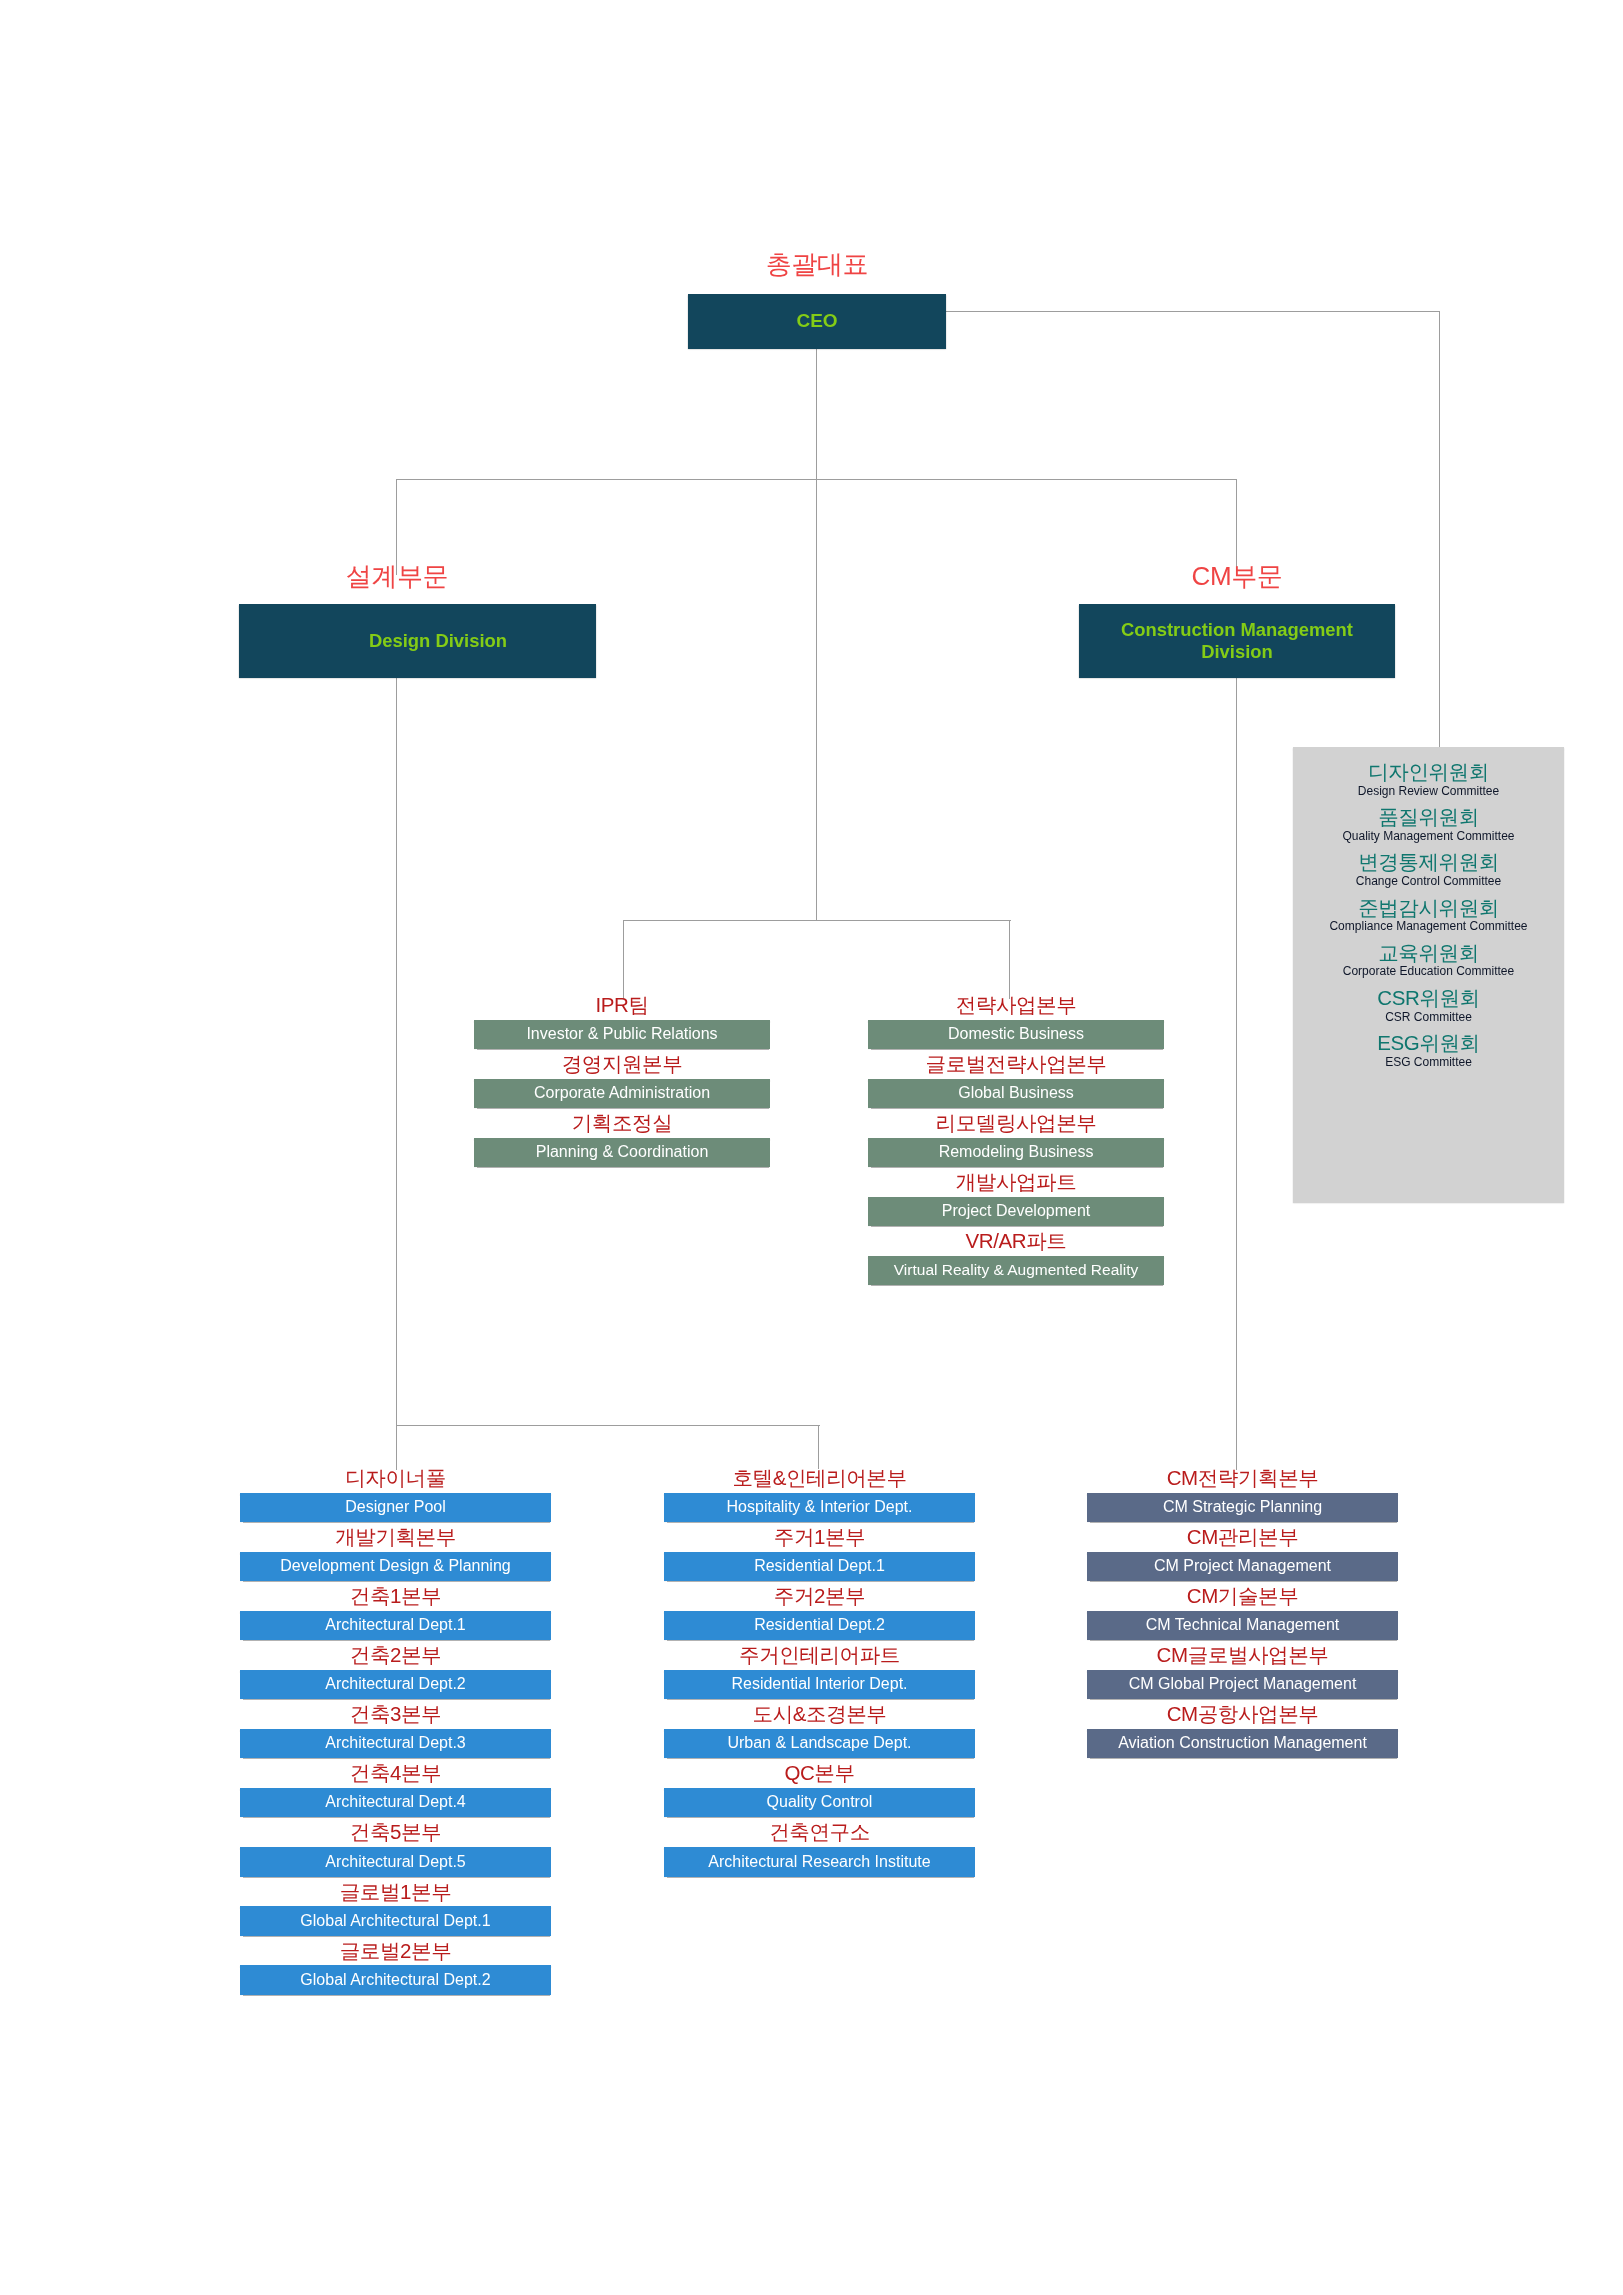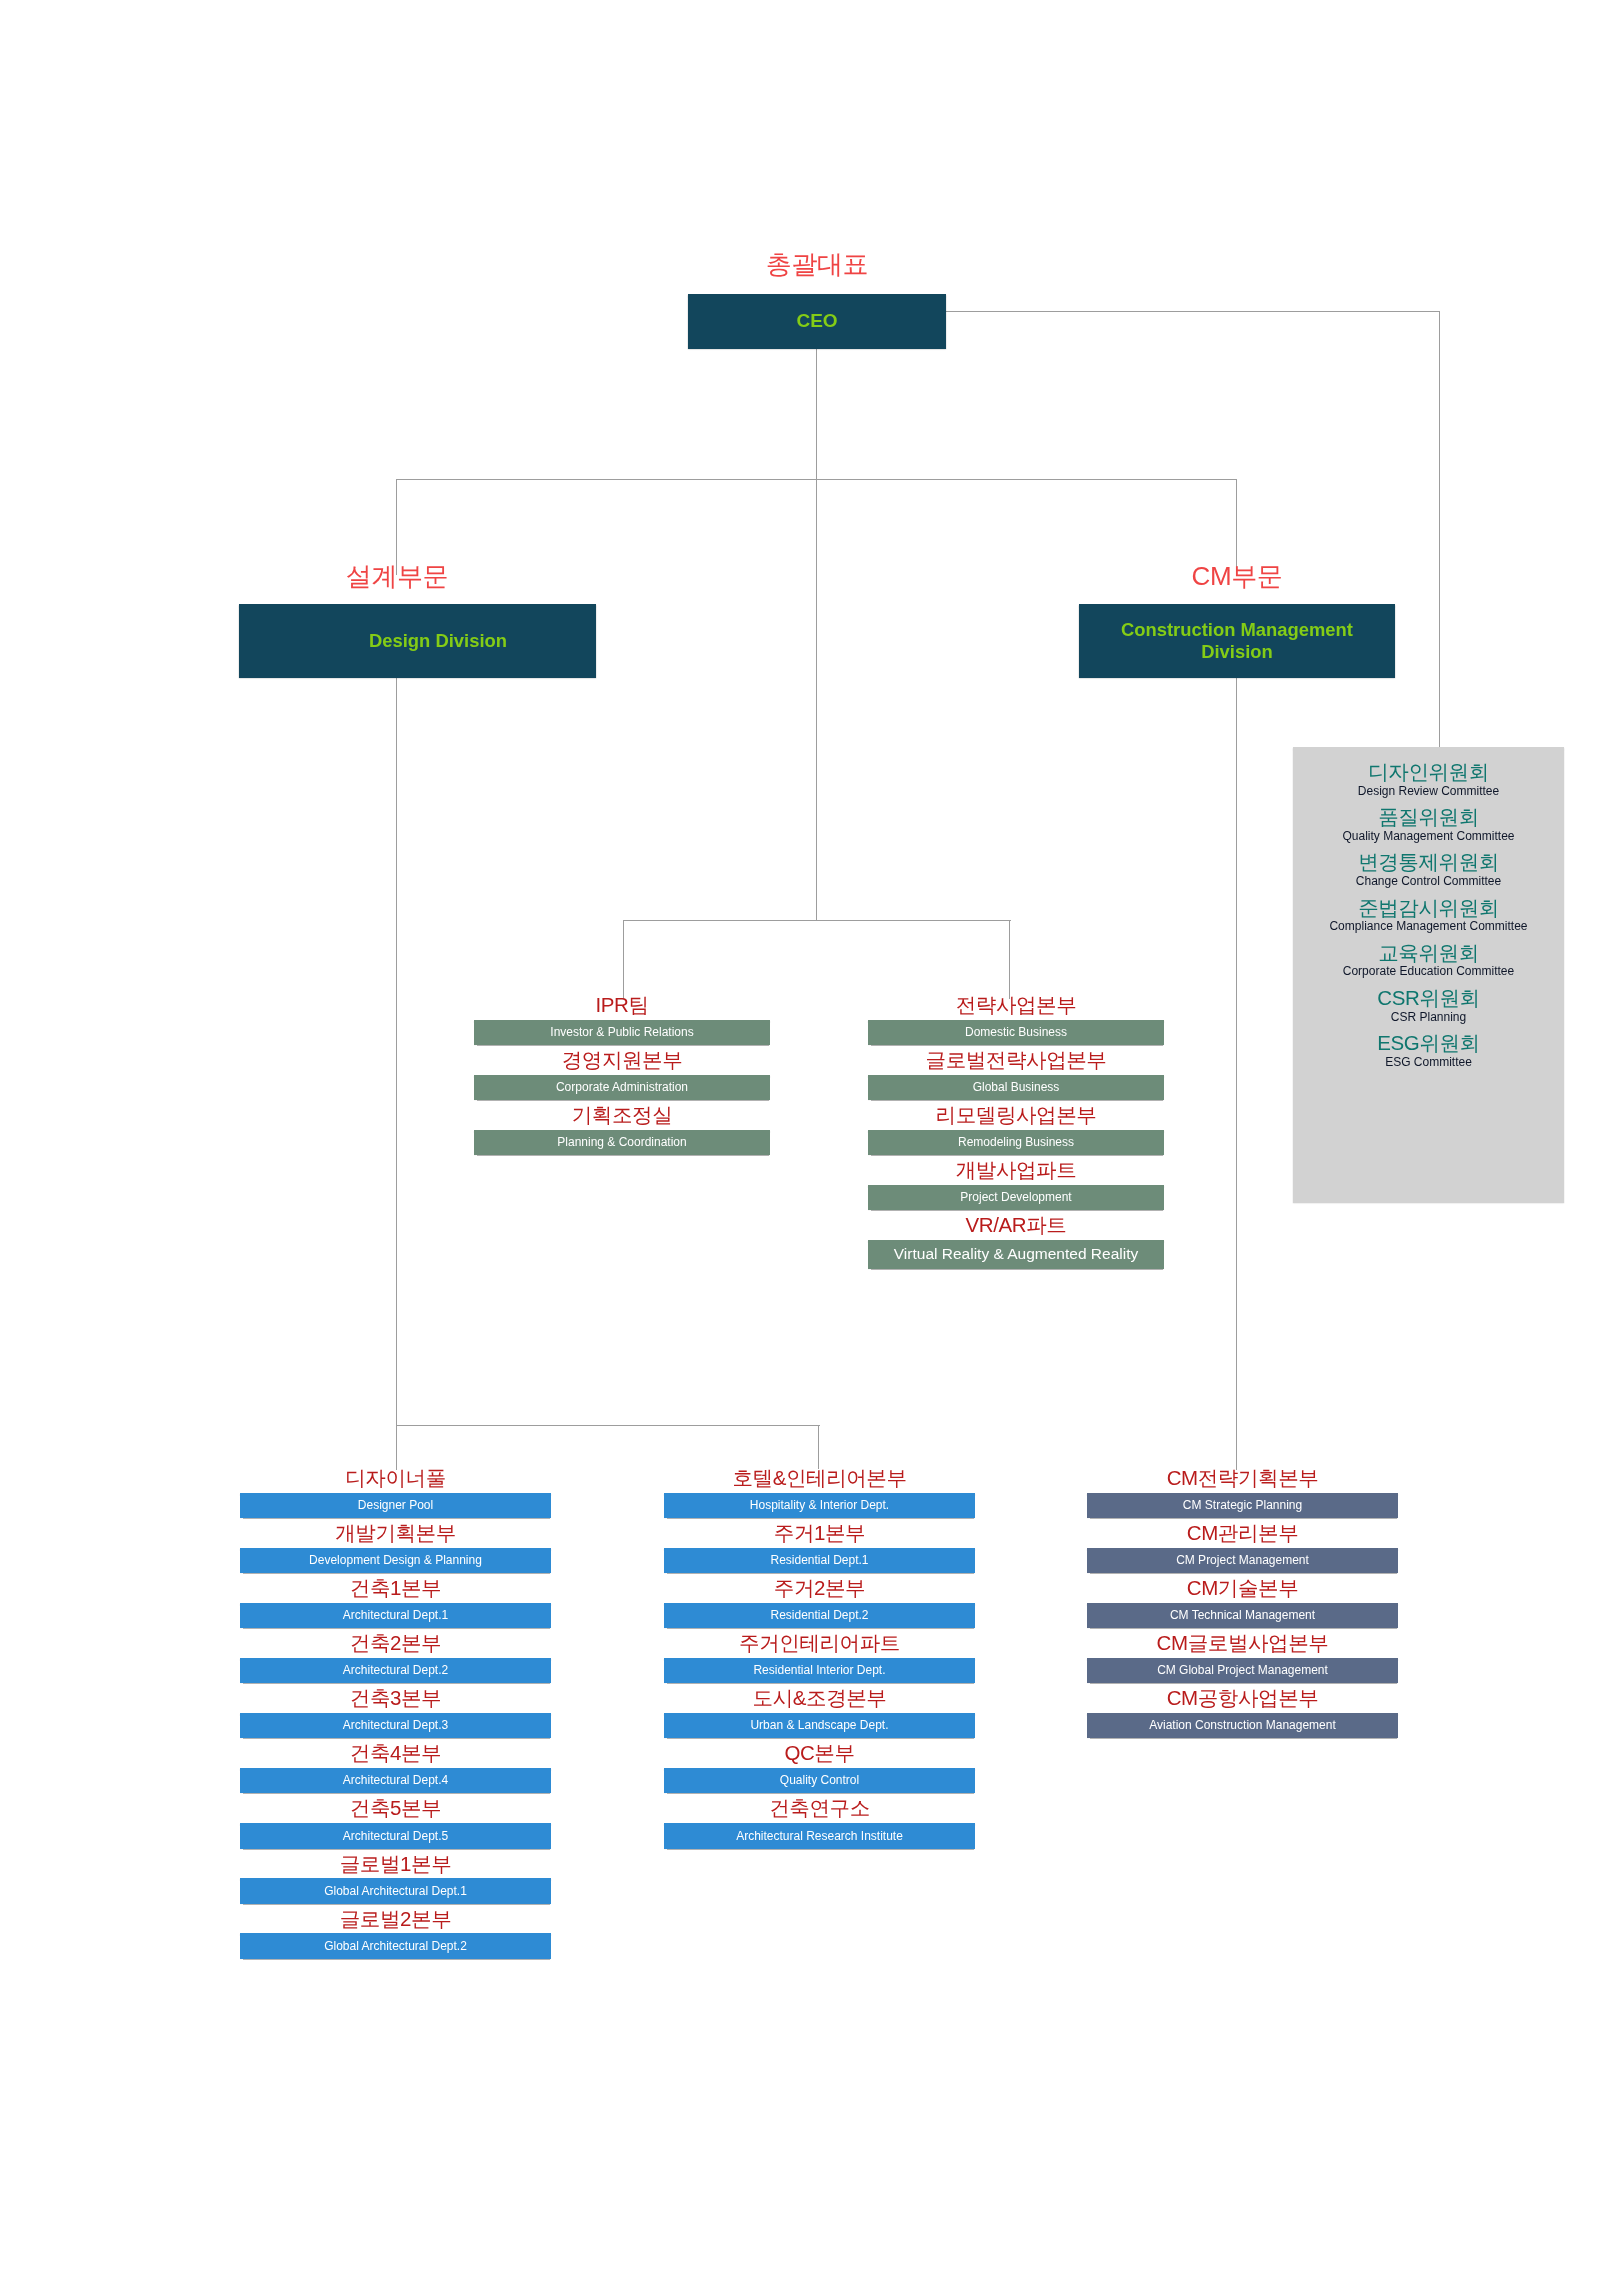--- a/index.html
+++ b/index.html
@@ -45,21 +45,21 @@
     color:#b91c1c;
     font-size:20.5px;
     line-height:1.0;
     padding:5px 0 4.2px 0;
     white-space:nowrap;
     letter-spacing:-0.4px;
   }
   .col .bar{
     color:#ffffff;
     text-align:center;
-    font-size:12px;
+    font-size:16px;
     line-height:1.0;
     padding:6.4px 0 7px 0;
     white-space:nowrap;
     box-shadow:0 0.7px 0.7px rgba(0,0,0,.3);
   }
   .bar.green{background:#6d8c79;}
   .bar.blue {background:#2e8bd4;}
   .bar.slate{background:#5a6a88;}
 
   
@@ -128,21 +128,21 @@
     <div class="cm-item">
       <span class="cm-ko">준법감시위원회</span>
       <span class="cm-en">Compliance Management Committee</span>
     </div>
     <div class="cm-item">
       <span class="cm-ko">교육위원회</span>
       <span class="cm-en">Corporate Education Committee</span>
     </div>
     <div class="cm-item">
       <span class="cm-ko">CSR위원회</span>
-      <span class="cm-en">CSR Planning</span>
+      <span class="cm-en">CSR Committee</span>
     </div>
     <div class="cm-item">
       <span class="cm-ko">ESG위원회</span>
       <span class="cm-en">ESG Committee</span>
     </div>
   </div>
 
   <div class="col" style="left:474px;top:990px;width:296px;">
     <div class="ko-row">IPR팀</div>
     <div class="bar green">Investor &amp; Public Relations</div>

